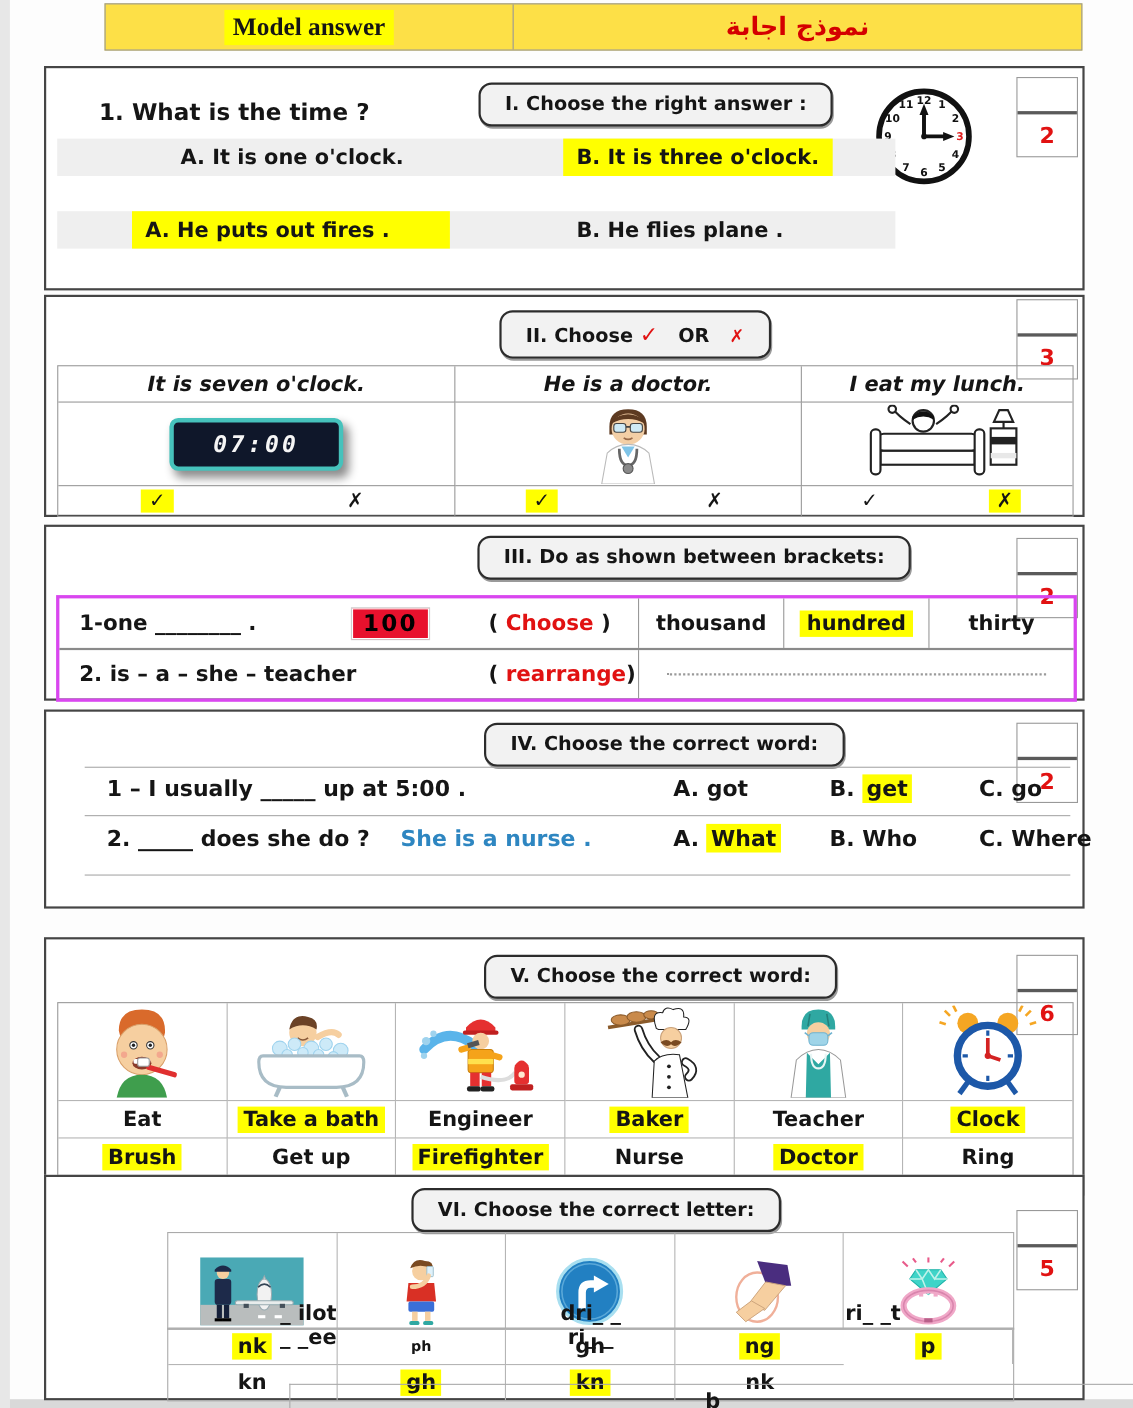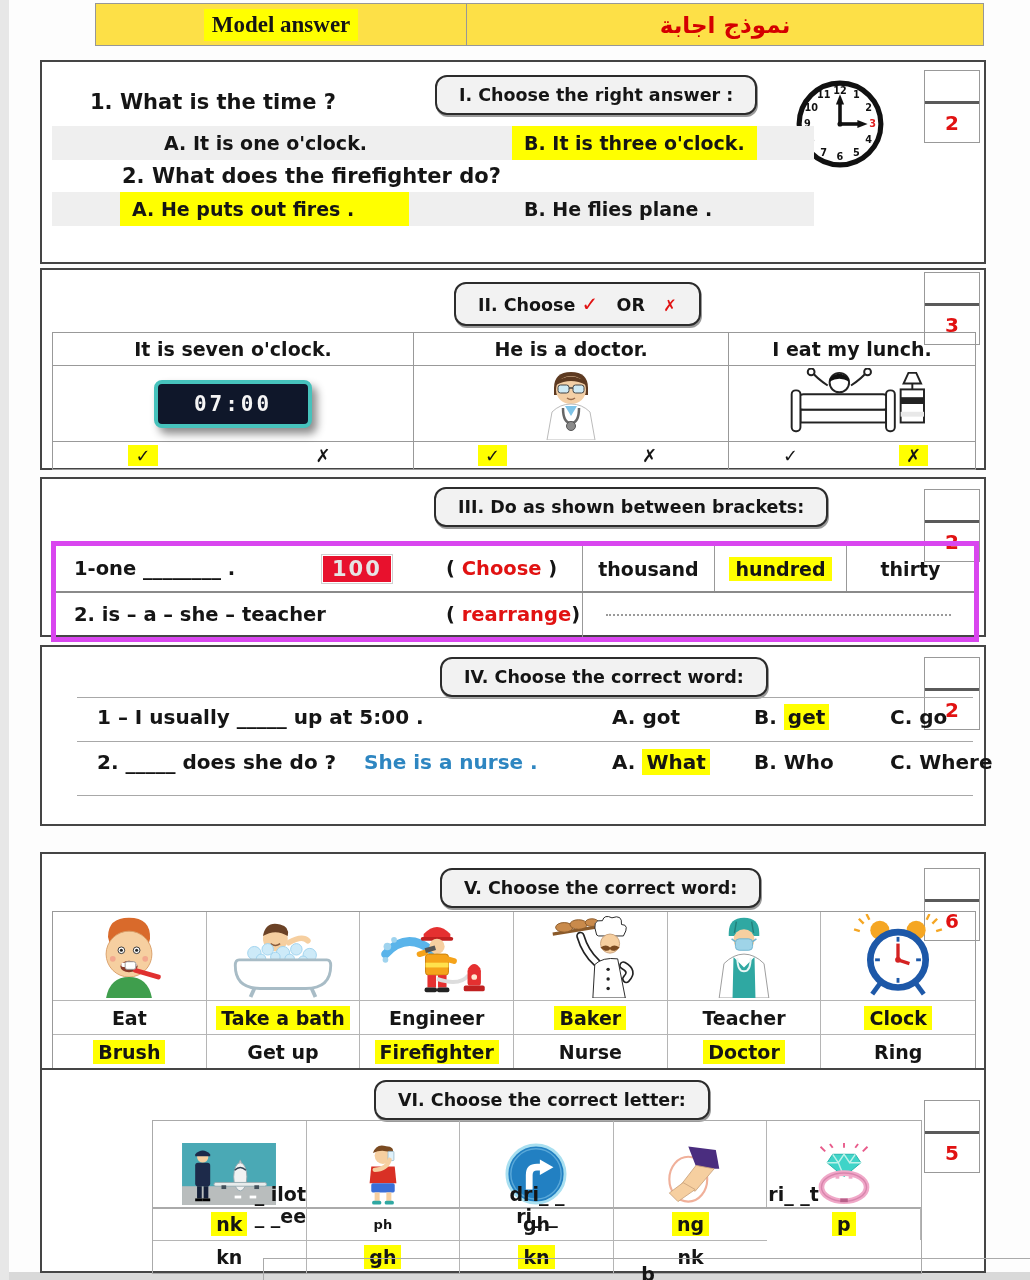--- a/index.html
+++ b/index.html
@@ -24,38 +24,38 @@
   .score-val{height:38px;display:flex;align-items:center;justify-content:center;color:#e11212;font-size:20px;}
   .hl{background:#ffff00;}
   .red{color:#e11212;}
   .blue{color:#2e86c1;}
   .q{position:absolute;font-size:21px;white-space:nowrap;}
   .optbar{position:absolute;left:10px;width:762px;height:34px;background:#efefef;}
   .opt{position:absolute;line-height:34px;font-size:19px;white-space:nowrap;padding:0 12px;}
   
   .t2{position:absolute;left:10px;top:62px;width:924px;border:1px solid #999;box-sizing:border-box;}
   .t2 .row{display:flex;}
-  .t2 .cell{border-right:1px solid #999;box-sizing:border-box;display:flex;align-items:center;justify-content:center;}
+  .t2 .cell{border-right:1px solid #999;box-sizing:border-box;display:flex;align-items:center;justify-content:center;font-style:italic;}
   .t2 .cell:last-child{border-right:none;}
   .t2 .c1{width:361px}.t2 .c2{width:315px}.t2 .cell.c3{flex:1}
   .t2 .hrow .cell{height:33px;border-bottom:1px solid #999;font-size:19px;}
   .t2 .irow .cell{height:76px;border-bottom:1px solid #999;}
   .t2 .arow .cell{height:27px;justify-content:space-around;}
   .mark{font-size:18px;padding:0 7px;}
   .dclock{width:150px;height:40px;background:#0f172a;border:4px solid #46c2bc;border-radius:8px;box-shadow:5px 6px 9px rgba(0,0,0,.45);color:#f5f5f5;font-family:"DejaVu Sans Mono",monospace;font-size:21px;letter-spacing:3px;display:flex;align-items:center;justify-content:center;}
   
-  .t3{position:absolute;left:9px;top:62px;width:928px;border:5px solid #d946ef;box-sizing:border-box;}
+  .t3{position:absolute;left:9px;top:62px;width:928px;border:3px solid #d946ef;box-sizing:border-box;}
   .t3 .row{display:flex;height:45px;position:relative;}
   .t3 .row+.row{border-top:2px solid #8a8a8a;height:44px;}
   .t3c1{width:526px;position:relative;}
   .t3c{width:132px;border-left:1px solid #999;box-sizing:border-box;display:flex;align-items:center;justify-content:center;font-size:19px;}
   .t3c:last-child{flex:1;}
   .t3rest{flex:1;border-left:1px solid #999;display:flex;align-items:center;justify-content:center;}
   .stem{position:absolute;left:18px;top:0;line-height:45px;font-size:19.5px;white-space:nowrap;}
-  .badge100{position:absolute;left:266px;top:9px;background:#e8112d;color:#e5e5e5;font-size:21px;letter-spacing:2px;padding:0 9px;line-height:26px;border:1px solid #fff;box-shadow:0 0 0 1px #d0d0d0;}
+  .badge100{position:absolute;left:266px;top:9px;background:#e8112d;color:#000000;font-size:21px;letter-spacing:2px;padding:0 9px;line-height:26px;border:1px solid #fff;box-shadow:0 0 0 1px #d0d0d0;}
   .bracket{position:absolute;left:390px;top:0;line-height:45px;font-size:19.5px;white-space:nowrap;}
   .dotline{width:345px;border-bottom:2px dotted #9a9a9a;height:0;}
   
   .q4{position:absolute;font-size:20px;white-space:nowrap;}
   .rule{position:absolute;left:35px;width:896px;border-top:1px solid #a8a8a8;}
   
   .t5{position:absolute;left:10px;top:57px;width:924px;border:1px solid #999;box-sizing:border-box;display:grid;grid-template-columns:repeat(6,1fr);}
   .t5 .icell{height:88px;border-right:1px solid #b5b5b5;border-bottom:1px solid #b5b5b5;display:flex;align-items:center;justify-content:center;}
   .t5 .wcell{height:33px;border-right:1px solid #b5b5b5;border-bottom:1px solid #b5b5b5;display:flex;align-items:center;justify-content:center;font-size:19px;white-space:nowrap;}
   .t5 .icell:nth-child(6n),.t5 .wcell:nth-child(6n){border-right:none;}
@@ -109,21 +109,20 @@
       <polygon points="45,16 41,26 49,26" fill="#111"></polygon>
       <line x1="45" y1="45" x2="63" y2="45" stroke="#111" stroke-width="3.5"></line>
       <polygon points="72,45 62,41 62,49" fill="#111"></polygon>
       <circle cx="45" cy="45" r="2.5" fill="#111"></circle>
     </svg>
     <div class="q" style="left:48px;top:28px;">1.  What is the time ?</div>
     <div class="optbar" style="top:64px;">
       <span class="opt" style="left:100px;">A. It is one o'clock.</span>
       <span class="opt hl" style="left:460px;">B. It is three o'clock.</span>
     </div>
-    <div class="q" style="left:80px;top:102px;">2. What does the firefighter do?</div>
     <div class="optbar" style="top:130px;">
       <span class="opt hl" style="left:68px;padding-right:55px;">A. He puts out fires .</span>
       <span class="opt" style="left:460px;">B. He flies plane .</span>
     </div>
   </div>
 
   <div class="sec s2">
     <div class="pill" style="left:412px;top:12px;">
       <span>II. Choose</span>
       <span class="red" style="font-size:20px;">✓</span>&nbsp;&nbsp;

